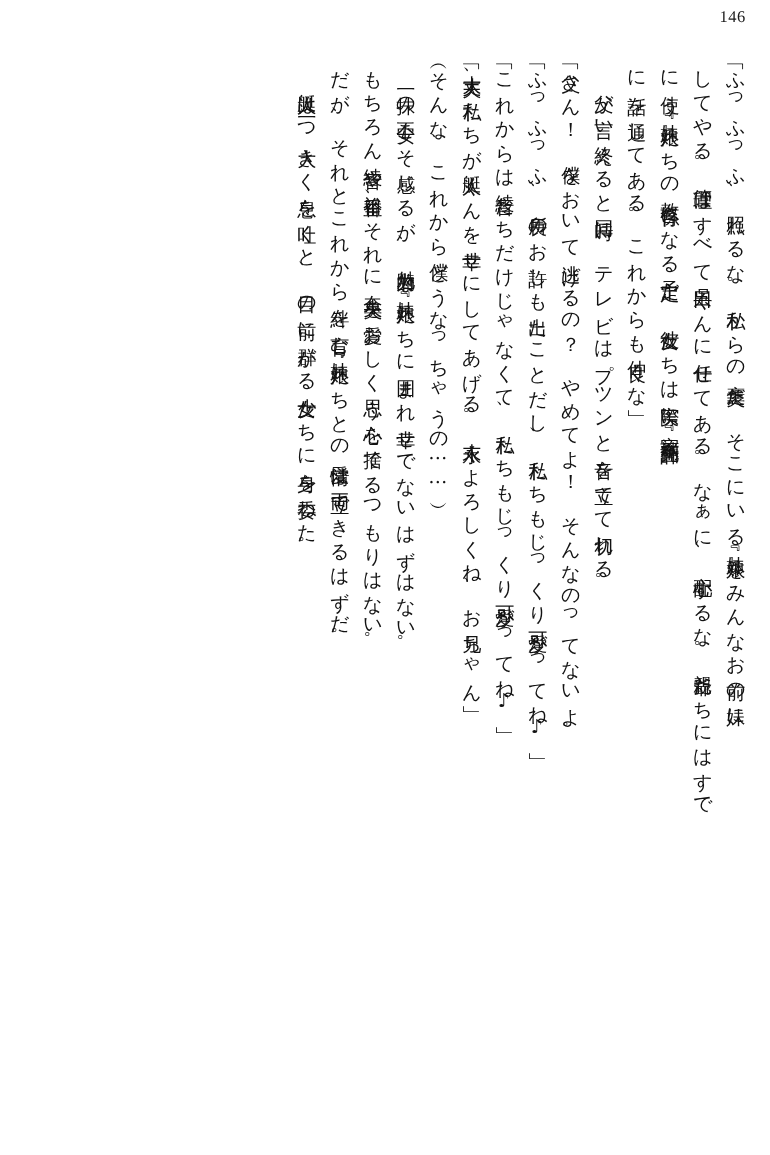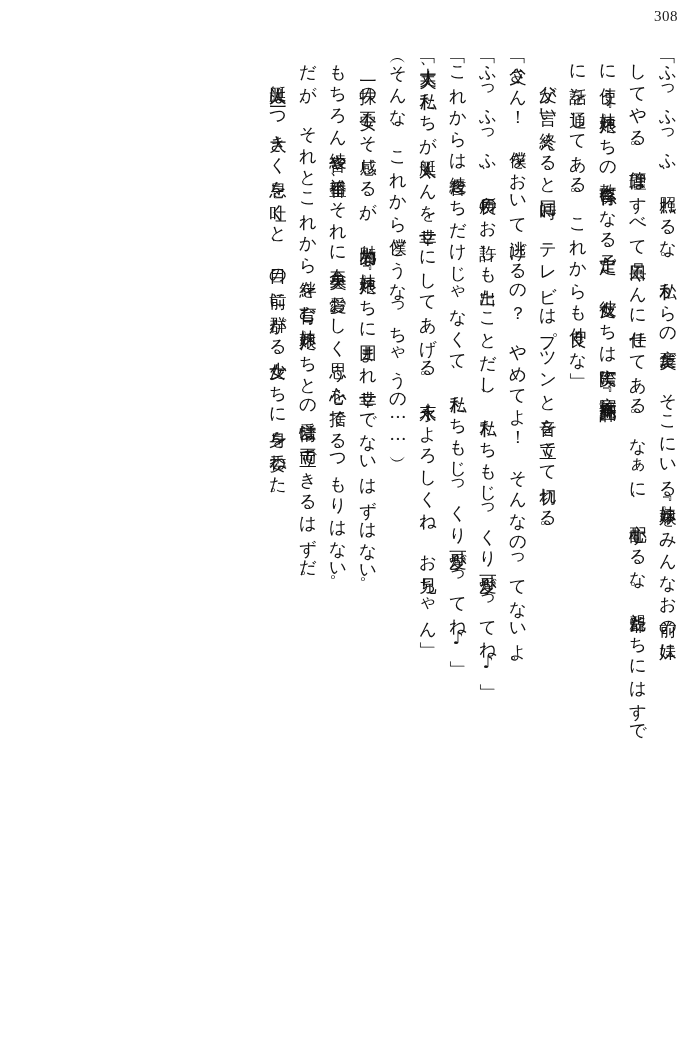--- a/index.html
+++ b/index.html
@@ -59,21 +59,21 @@
   }
   .vline.indent {
     padding-top: 20px;
   }
 </style>
 </head>
 <body>
 
 <div class="page">
 
-  <div class="page-number">308</div>
+  <div class="page-number">146</div>
 
   <div class="text-body">
     <div class="vline">「ふっふっふ、照れるな。私からの褒美だ。そこにいる『妹娘』をみんなお前の妹に</div>
     <div class="vline">してやる。管理はすべて呉田くんに任せてある。なぁに、心配するな。親爺たちにはすで</div>
     <div class="vline">に使う『妹娘』たちの教育係になる予定だ。彼女たちは実際に『家族補完計画』</div>
     <div class="vline">に話を通してある。これからも仲良くな」</div>
     <div class="vline indent">父が言い終えると同時に、テレビはプツンと音を立てて切れる。</div>
     <div class="vline">「父さん！　僕をおいて逃げるの？　やめてよ！　そんなのってないよ。</div>
     <div class="vline">「ふっふっふ、所長のお許しも出たことだし、私たちもじっくり可愛がってね♪」</div>
     <div class="vline">「これからは綾音たちだけじゃなくて、私たちもじっくり可愛がってね♪」</div>

